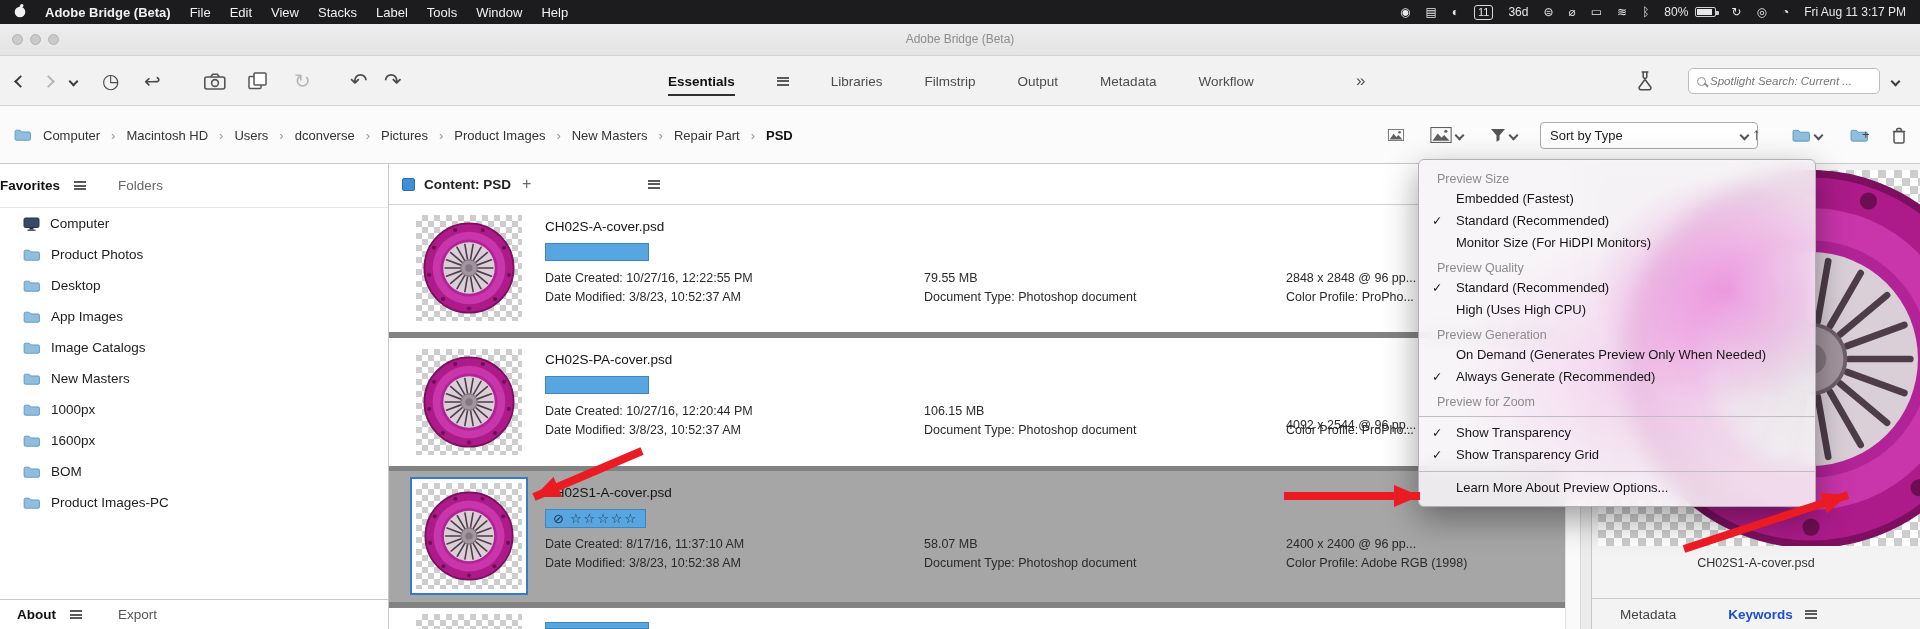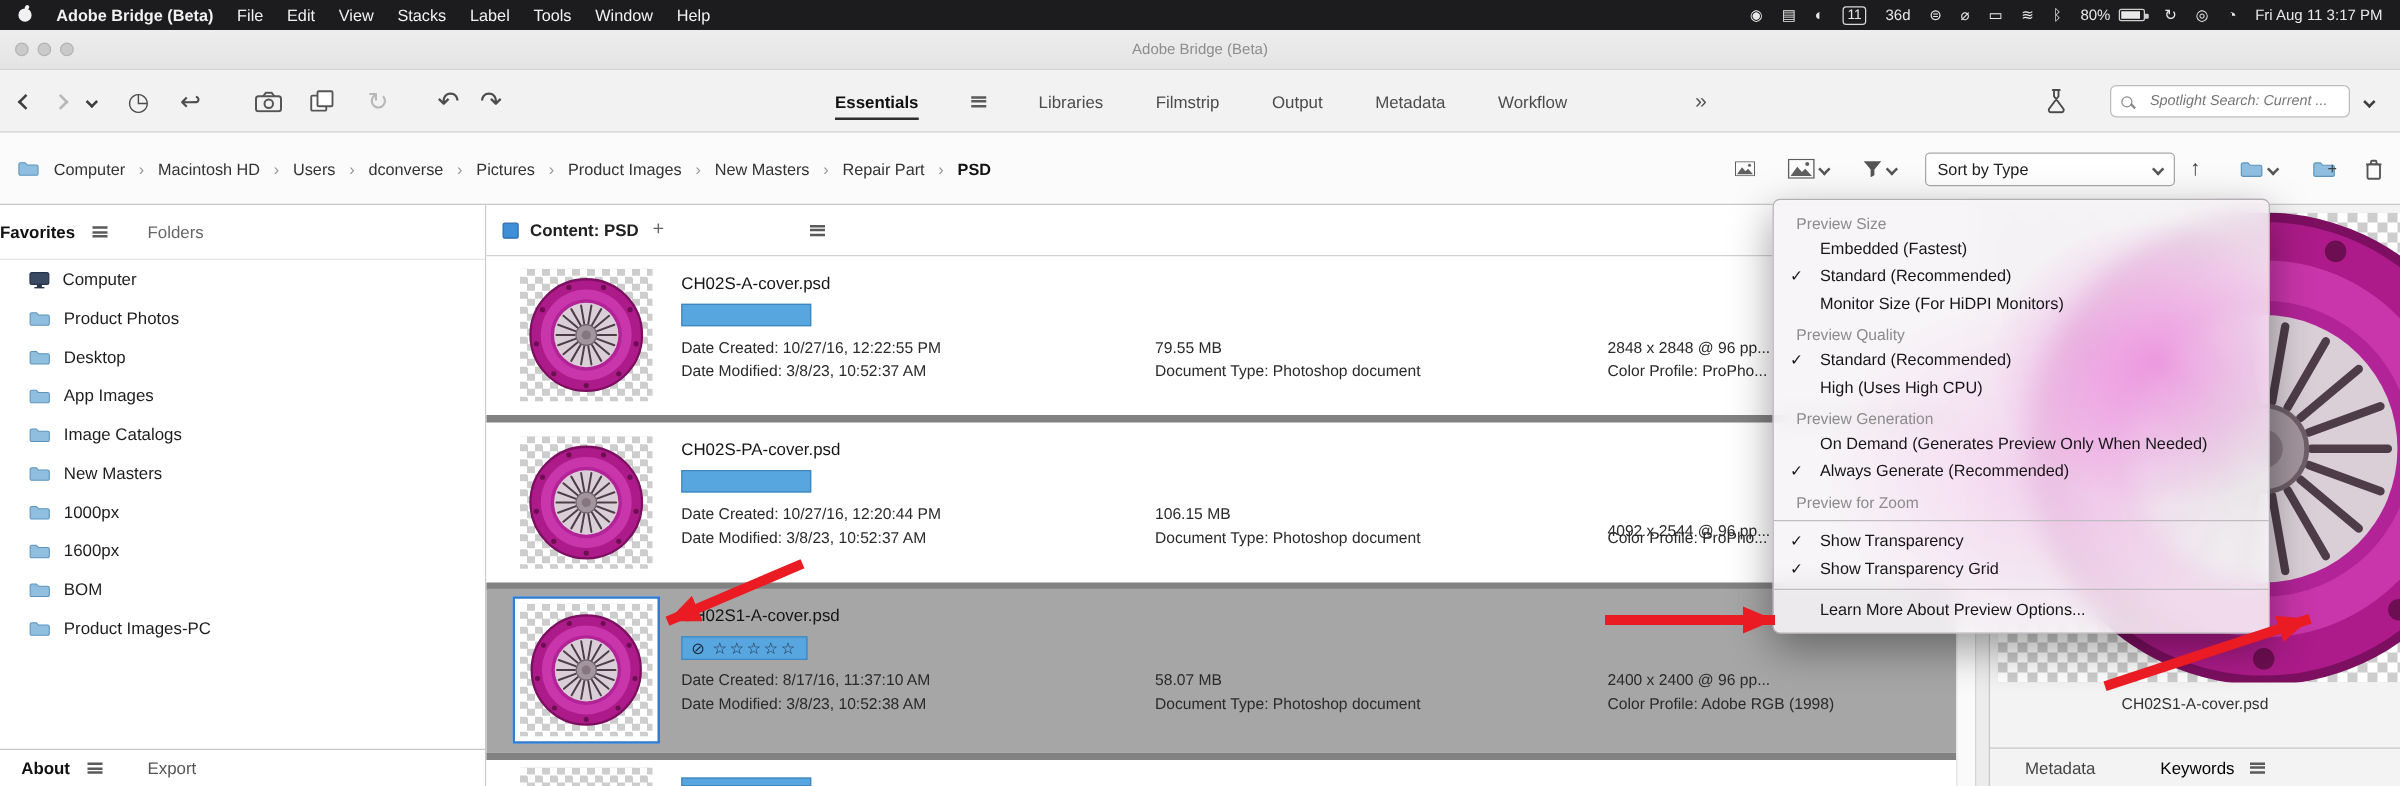--- a/index.html
+++ b/index.html
@@ -27,32 +27,32 @@
   .chev.right{transform:rotate(-45deg)}
   .chev.down{transform:rotate(45deg);width:7px;height:7px;border-width:2px}
   .chev.dim{border-color:#b7b7b7}
   .glyph{font-size:18px;color:#4c4c4c}
   .glyph.dim{color:#b7b7b7}
   .workspaces{position:absolute;left:668px;top:0;height:50px;display:flex;align-items:center;gap:42px;font-size:13.5px;color:#4c4c4c}
   .ws-active{position:relative;color:#111;font-weight:bold}
   .ws-active::after{content:"";position:absolute;left:0;right:0;bottom:-7px;height:2px;background:#2f2f2f}
   .icon-lines{display:inline-block;width:12px;height:9px;border-top:2px solid #5a5a5a;border-bottom:2px solid #5a5a5a;position:relative}
   .icon-lines::after{content:"";position:absolute;left:0;right:0;top:1.5px;height:2px;background:#5a5a5a}
-  .searchbox{position:absolute;left:1688px;top:12px;width:192px;height:26px;background:#fff;border:1px solid #bdbdbd;border-radius:5px;display:flex;align-items:center;gap:14px;padding:0 8px}
+  .searchbox{position:absolute;left:1688px;top:12px;width:192px;height:26px;background:#fff;border:1px solid #bdbdbd;border-radius:5px;display:flex;align-items:center;gap:4px;padding:0 8px}
   .searchbox input{border:0;outline:0;flex:1;font-style:italic;font-size:11.5px;color:#9a9a9a;background:transparent;font-family:inherit}
   .mag{flex:0 0 auto;width:9px;height:9px;border:1.5px solid #8e8e8e;border-radius:50%;position:relative}
   .mag::after{content:"";position:absolute;width:5px;height:1.5px;background:#8e8e8e;transform:rotate(45deg);right:-4px;bottom:-1px}
 
   
   .pathbar{position:absolute;top:106px;left:0;right:0;height:58px;background:#fbfbfb;border-bottom:1px solid #c8c8c8;z-index:20}
   .crumbs{position:absolute;left:14px;top:0;height:58px;display:flex;align-items:center;gap:11px;font-size:13px;color:#333}
   .crumb-sep{color:#979797;font-size:13px}
   .crumb.current{font-weight:bold;color:#111}
   .pb{position:absolute;top:0;height:58px;display:flex;align-items:center;gap:4px}
-  .sortsel{width:200px;height:27px;background:#fff;border:1px solid #a9a9a9;border-radius:4px;display:flex;align-items:center;padding:0 9px;font-size:13px;color:#222}
+  .sortsel{width:218px;height:27px;background:#fff;border:1px solid #a9a9a9;border-radius:4px;display:flex;align-items:center;padding:0 9px;font-size:13px;color:#222}
   .sortsel .chev{margin-left:auto}
 
   
   .sidebar{position:absolute;top:164px;left:0;width:389px;bottom:0;background:#fff;border-right:1px solid #c8c8c8;z-index:10}
   .fav-tabs{height:44px;display:flex;align-items:center;gap:14px;font-size:13.5px;border-bottom:1px solid #e6e6e6}
   .fav-tabs .active{font-weight:bold;color:#111}
   .fav-tabs .inactive{color:#666;margin-left:18px}
   .fav-item{height:31px;display:flex;align-items:center;gap:10px;padding-left:23px;font-size:13.5px;color:#1d1d1d;cursor:default}
   .sb-bottom{position:absolute;bottom:0;left:0;right:0;height:30px;border-top:1px solid #c8c8c8;display:flex;align-items:center;gap:14px;padding-left:17px;font-size:13.5px;background:#fff}
   .sb-bottom .b-active{font-weight:bold;color:#111}
@@ -79,21 +79,21 @@
   .meta{position:absolute;font-size:12.5px;color:#2a2a2a;white-space:nowrap}
 
   
   .splitter{position:absolute;top:164px;left:1580px;width:12px;bottom:0;background:#ececec;border-left:1px solid #d6d6d6;border-right:1px solid #c8c8c8;z-index:10}
   .rightpanel{position:absolute;top:164px;left:1592px;right:0;bottom:0;background:#f3f3f3;z-index:10;overflow:hidden}
   .preview-area{position:absolute;top:6px;left:6px;right:0;height:376px;overflow:hidden;background-size:16px 16px}
   .preview-clutch{position:absolute;left:22px;top:-2px}
   .preview-caption{position:absolute;top:392px;left:0;right:0;text-align:center;font-size:12.5px;color:#333}
   .rp-tabs{position:absolute;bottom:0;left:0;right:0;height:31px;border-top:1px solid #c8c8c8;display:flex;align-items:center;gap:12px;padding-left:28px;font-size:13.5px;background:#f3f3f3}
   .rp-tabs .t1{color:#444;margin-right:40px}
-  .rp-tabs .t2{font-weight:normal;color:#000000}
+  .rp-tabs .t2{font-weight:bold;color:#1d4ed8}
 
   
   .menu{position:absolute;left:1418px;top:159px;width:398px;z-index:60;border-radius:6px;border:1px solid #b3aeb3;box-shadow:0 12px 34px rgba(0,0,0,.38);padding:5px 0 7px;
     background-color:rgba(246,243,246,0.87);
     background-image:radial-gradient(190px 160px at 78% 38%,rgba(232,70,208,.45),rgba(232,70,208,0) 72%),
                      radial-gradient(240px 200px at 52% 62%,rgba(240,140,225,.30),rgba(240,140,225,0) 70%);
     backdrop-filter:blur(10px)}
   .m-header{padding:7px 0 2px 18px;font-size:12.5px;color:#8c8c8c;white-space:nowrap}
   .m-item{position:relative;height:22px;line-height:22px;padding-left:37px;font-size:13px;color:#161616;white-space:nowrap}
   .m-item .check{position:absolute;left:13px;top:0;font-size:12.5px;color:#161616}

